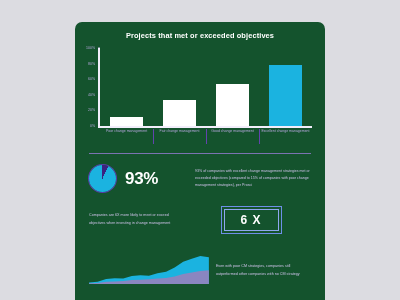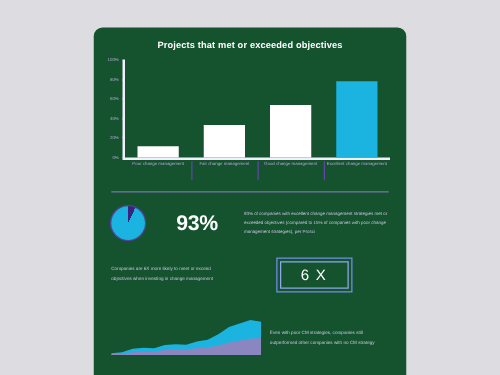--- a/index.html
+++ b/index.html
@@ -133,21 +133,21 @@
       conic-gradient(from 0deg,
         #3b2280 0deg 25deg,
         #1bb3e0 25deg 360deg);
     box-shadow:0 0 0 1px #5b3cab;
     flex:none;
   }
   .stat-number {
     color:#ffffff;
     font-size:17px;
     font-weight:bold;
-    margin-left:25px;
+    margin-left:9px;
     letter-spacing:-.3px;
   }
   .stat-right {
     width:54%;
     font-size:3.6px;
     line-height:1.95;
     color:#cfc3ea;
     padding-left:4px;
   }
 
@@ -174,21 +174,21 @@
     padding:2px;
     display:inline-block;
   }
   .mult-box-inner {
     border:.8px solid #8fa7ee;
     padding:4px 16px;
   }
   .mult-value {
     color:#ffffff;
     font-size:12px;
-    font-weight:normal;
+    font-weight:bold;
     letter-spacing:1px;
     line-height:1;
   }
 
   
   .bottom-row {
     display:flex;
     align-items:flex-end;
     padding:14px 14px 0 14px;
   }

